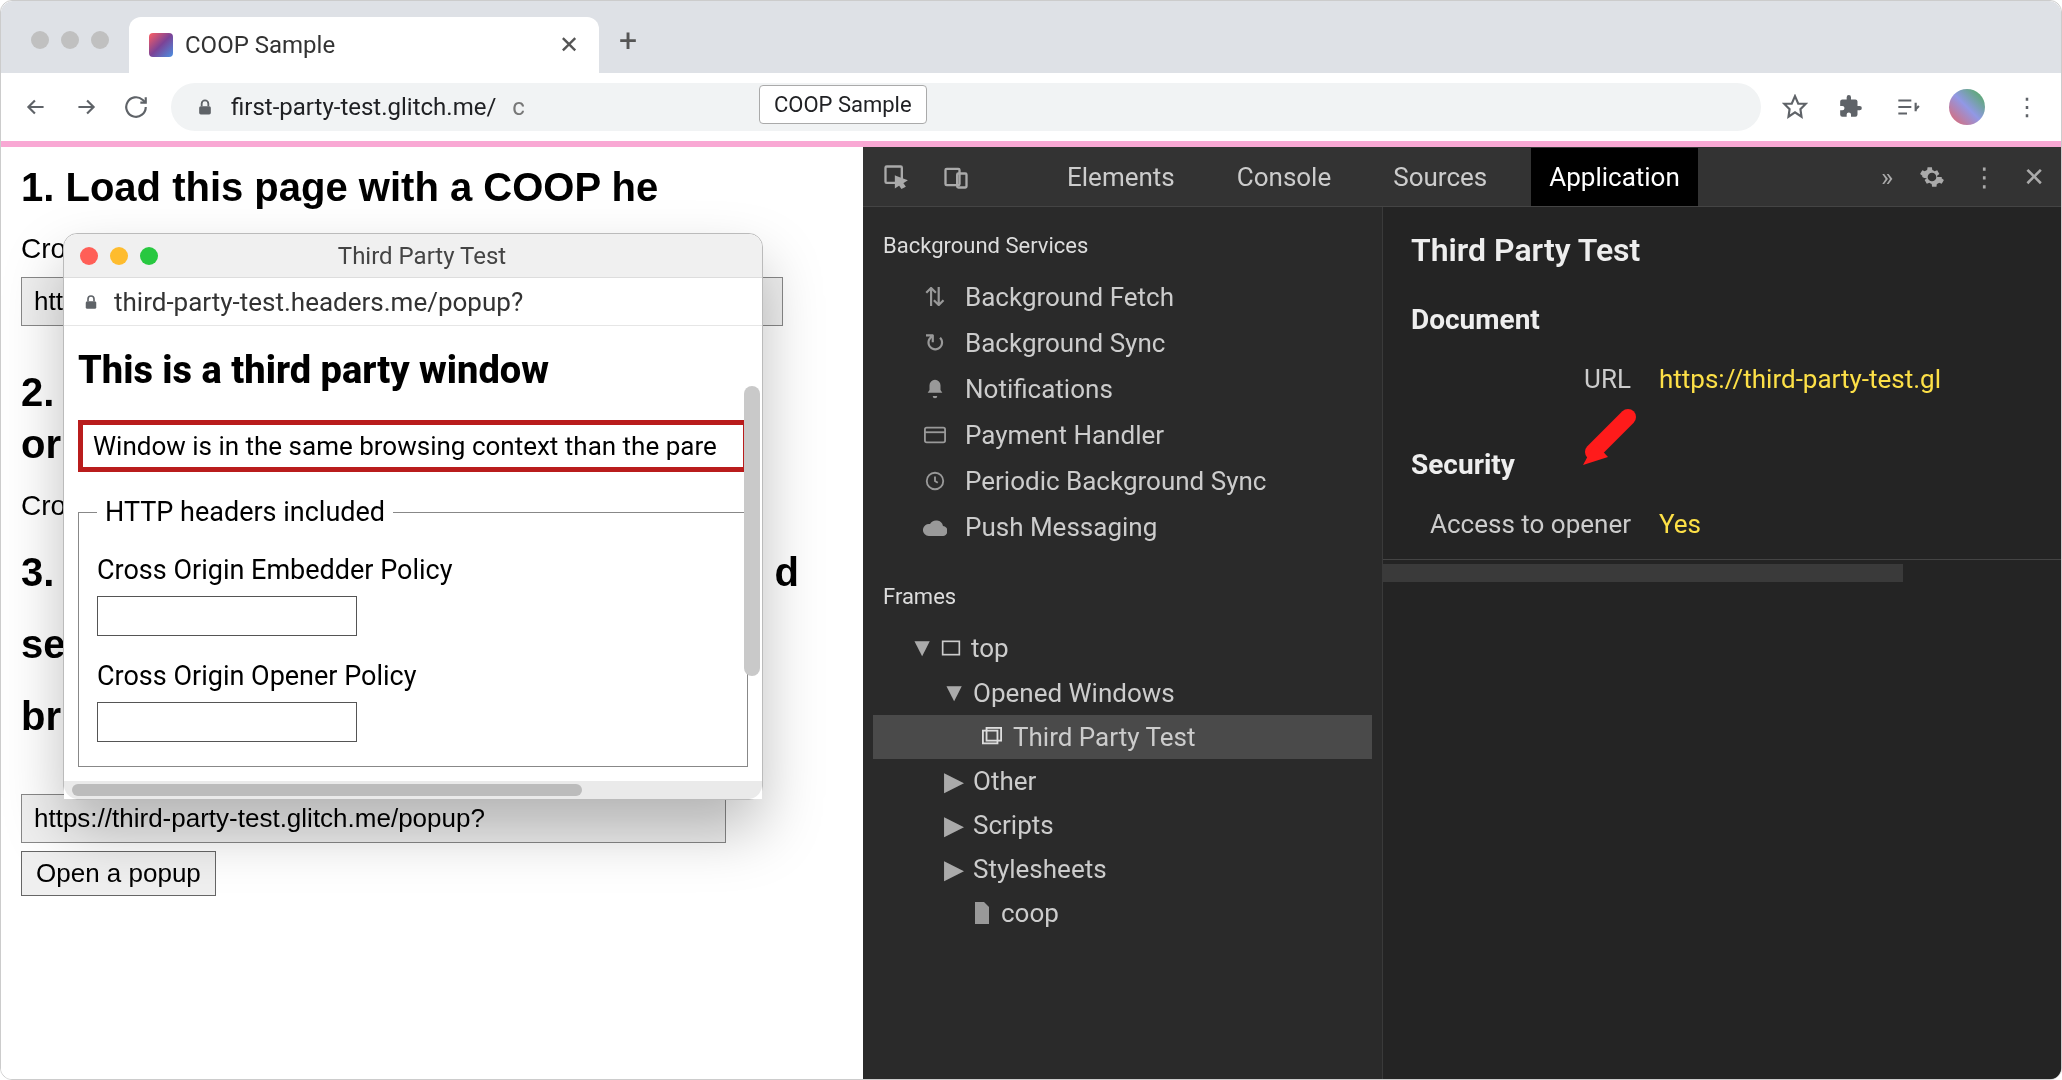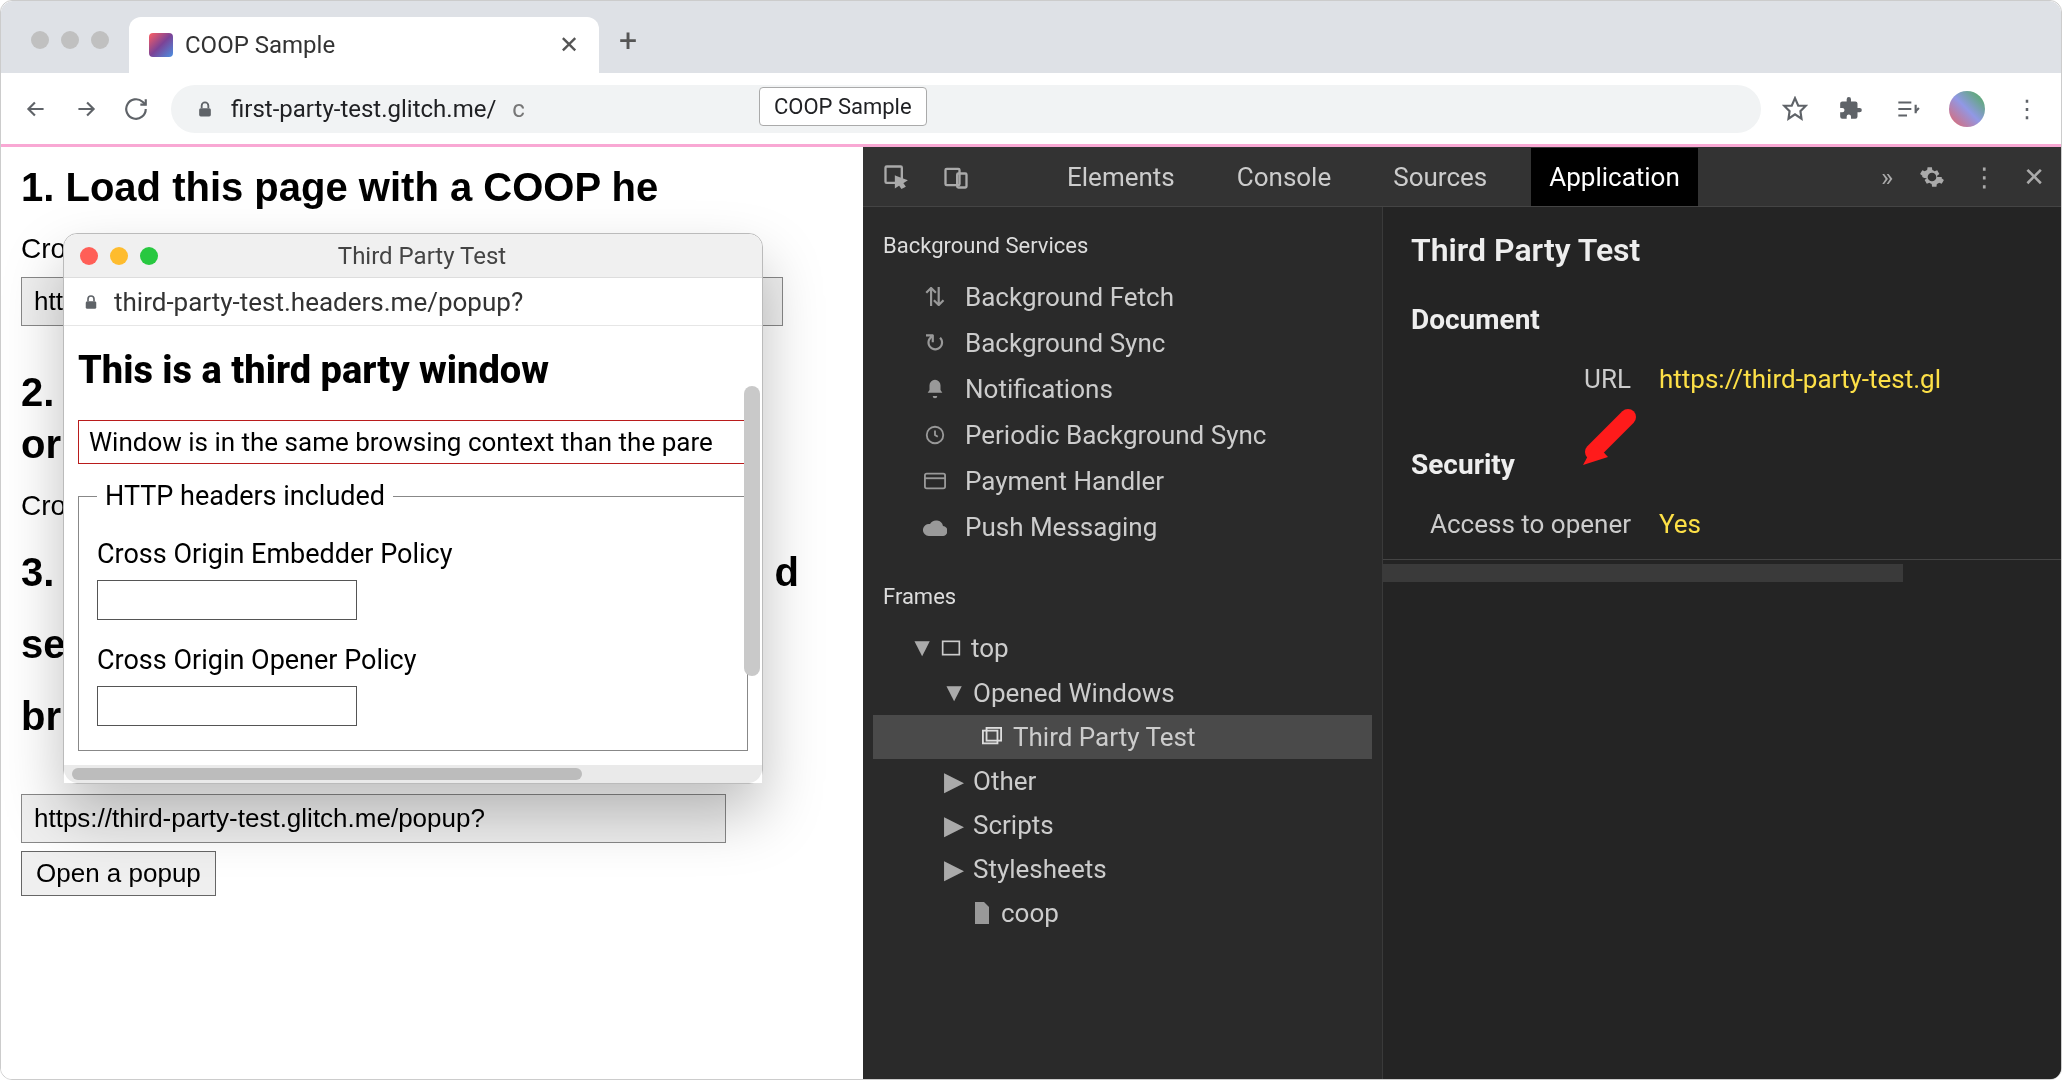--- a/index.html
+++ b/index.html
@@ -8,21 +8,21 @@
     
     .chrome-top { background: #dee1e6; height: 72px; display: flex; align-items: flex-end; padding-left: 10px; border-radius: 12px 12px 0 0; }
     .traffic-lights { display: flex; gap: 12px; padding: 0 20px 24px 20px; }
     .dot { width: 18px; height: 18px; border-radius: 50%; background: #c0c0c0; }
     .tab { background: #fff; border-radius: 12px 12px 0 0; padding: 14px 20px; display: flex; align-items: center; gap: 12px; width: 470px; height: 56px; }
     .favicon { width: 24px; height: 24px; border-radius: 4px; background: linear-gradient(135deg, #ff5e62, #7b4397, #4a90e2); }
     .tab-title { font-size: 24px; color: #333; flex: 1; }
     .tab-close { font-size: 24px; color: #555; cursor: pointer; }
     .new-tab { font-size: 32px; color: #555; padding: 0 20px 14px 20px; cursor: pointer; }
 
-    .toolbar { background: #fff; height: 74px; display: flex; align-items: center; padding: 0 20px; gap: 20px; border-bottom: 3px solid #f9a8d4; }
+    .toolbar { background: #fff; height: 74px; display: flex; align-items: center; padding: 0 20px; gap: 20px; border-bottom: 6px solid #f9a8d4; }
     .nav-btn { width: 30px; height: 30px; display: flex; align-items: center; justify-content: center; color: #5f6368; cursor: pointer; }
     .addr-bar { flex: 1; background: #f1f3f4; border-radius: 30px; height: 48px; display: flex; align-items: center; padding: 0 24px; gap: 16px; font-size: 24px; color: #202124; position: relative; max-width: 1700px; }
     .lock-icon { width: 20px; color: #5f6368; }
     .addr-tooltip { position: absolute; left: 588px; top: 2px; background: #fff; border: 1px solid #aaa; padding: 6px 14px; font-size: 22px; border-radius: 4px; }
     .toolbar-right { display: flex; align-items: center; gap: 28px; margin-left: auto; }
     .tb-icon { width: 28px; height: 28px; color: #5f6368; display: flex; align-items: center; justify-content: center; font-size: 24px; }
     .avatar { width: 36px; height: 36px; border-radius: 50%; background: linear-gradient(45deg, #e66465, #9198e5, #4caf50); }
 
     .content { position: absolute; top: 146px; left: 0; right: 0; bottom: 0; display: flex; gap: 44px; }
     .page-area { width: 818px; background: #fff; padding: 14px 20px; position: relative; font-family: Arial, sans-serif; }
@@ -34,21 +34,21 @@
     
     .popup { position: absolute; top: 232px; left: 62px; width: 700px; background: #fff; border: 1px solid #bbb; border-radius: 14px; box-shadow: 0 30px 60px rgba(0,0,0,0.25); z-index: 10; }
     .popup-titlebar { height: 44px; background: #f0f0f0; border-radius: 14px 14px 0 0; display: flex; align-items: center; padding: 0 16px; border-bottom: 1px solid #ddd; }
     .popup-dots { display: flex; gap: 12px; }
     .popup-dots .d { width: 18px; height: 18px; border-radius: 50%; }
     .d.red { background: #ff5f57; } .d.yellow { background: #febc2e; } .d.green { background: #28c840; }
     .popup-title { flex: 1; text-align: center; font-size: 24px; color: #444; }
     .popup-addr { height: 48px; display: flex; align-items: center; padding: 0 18px; gap: 14px; font-size: 26px; color: #333; border-bottom: 1px solid #e6e6e6; }
     .popup-body { padding: 14px 14px 20px 14px; position: relative; background: #fff; }
     .popup-body h2 { font-size: 38px; font-weight: 800; margin: 8px 0 28px 0; }
-    .context-box { border: 1px solid #b91c1c; padding: 6px 10px; font-size: 26px; margin-bottom: 16px; white-space: nowrap; overflow: hidden; }
+    .context-box { border: 5px solid #b91c1c; padding: 6px 10px; font-size: 26px; margin-bottom: 24px; white-space: nowrap; overflow: hidden; }
     fieldset { border: 1px solid #888; padding: 16px 18px 24px 18px; }
     legend { font-size: 27px; padding: 0 8px; }
     .field-label { font-size: 27px; margin: 10px 0 10px 0; }
     .small-input { width: 260px; height: 40px; border: 1px solid #555; background: #fff; }
     .popup-scrollbar { height: 18px; background: #eaeaea; margin: 14px -14px -20px -14px; border-radius: 0 0 14px 14px; position: relative; }
     .popup-thumb { position: absolute; left: 8px; top: 3px; height: 12px; width: 510px; background: #bcbcbc; border-radius: 6px; }
     .popup-vscroll { position: absolute; right: 2px; top: 60px; width: 16px; height: 290px; background: #c9c9c9; border-radius: 8px; }
 
     
     .devtools { flex: 1; background: #242424; color: #d4d4d4; display: flex; flex-direction: column; font-family: "Segoe UI", Roboto, sans-serif; }
@@ -216,35 +216,35 @@
         <div class="dt-item">
             <span class="ic">
               <svg width="22" height="22" viewBox="0 0 24 24" fill="#999">
                 <path d="M12 2a6 6 0 0 0-6 6v5l-2 3h16l-2-3V8a6 6 0 0 0-6-6zm0 20a2.5 2.5 0 0 0 2.5-2.5h-5A2.5 2.5 0 0 0 12 22z"></path>
               </svg>
             </span>
             <span>Notifications</span>
           </div>
         <div class="dt-item">
             <span class="ic">
+              <svg width="22" height="18" viewBox="0 0 24 18" fill="none" stroke="#999" stroke-width="2">
+                <rect x="1" y="1" width="22" height="16" rx="2"></rect>
+                <line x1="1" y1="6" x2="23" y2="6"></line>
+              </svg>
+            </span>
+            <span>Payment Handler</span>
+          </div>
+        <div class="dt-item">
+            <span class="ic">
               <svg width="22" height="22" viewBox="0 0 24 24" fill="none" stroke="#999" stroke-width="2">
                 <circle cx="12" cy="12" r="9"></circle>
                 <path d="M12 7v5l3 2"></path>
               </svg>
             </span>
             <span>Periodic Background Sync</span>
-          </div>
-        <div class="dt-item">
-            <span class="ic">
-              <svg width="22" height="18" viewBox="0 0 24 18" fill="none" stroke="#999" stroke-width="2">
-                <rect x="1" y="1" width="22" height="16" rx="2"></rect>
-                <line x1="1" y1="6" x2="23" y2="6"></line>
-              </svg>
-            </span>
-            <span>Payment Handler</span>
           </div>
         <div class="dt-item">
             <span class="ic">
               <svg width="24" height="18" viewBox="0 0 24 18" fill="#999">
                 <path d="M19 18H6a6 6 0 1 1 1-11.9A7 7 0 0 1 20 8a5 5 0 0 1-1 10z"></path>
               </svg>
             </span>
             <span>Push Messaging</span>
           </div>
 

